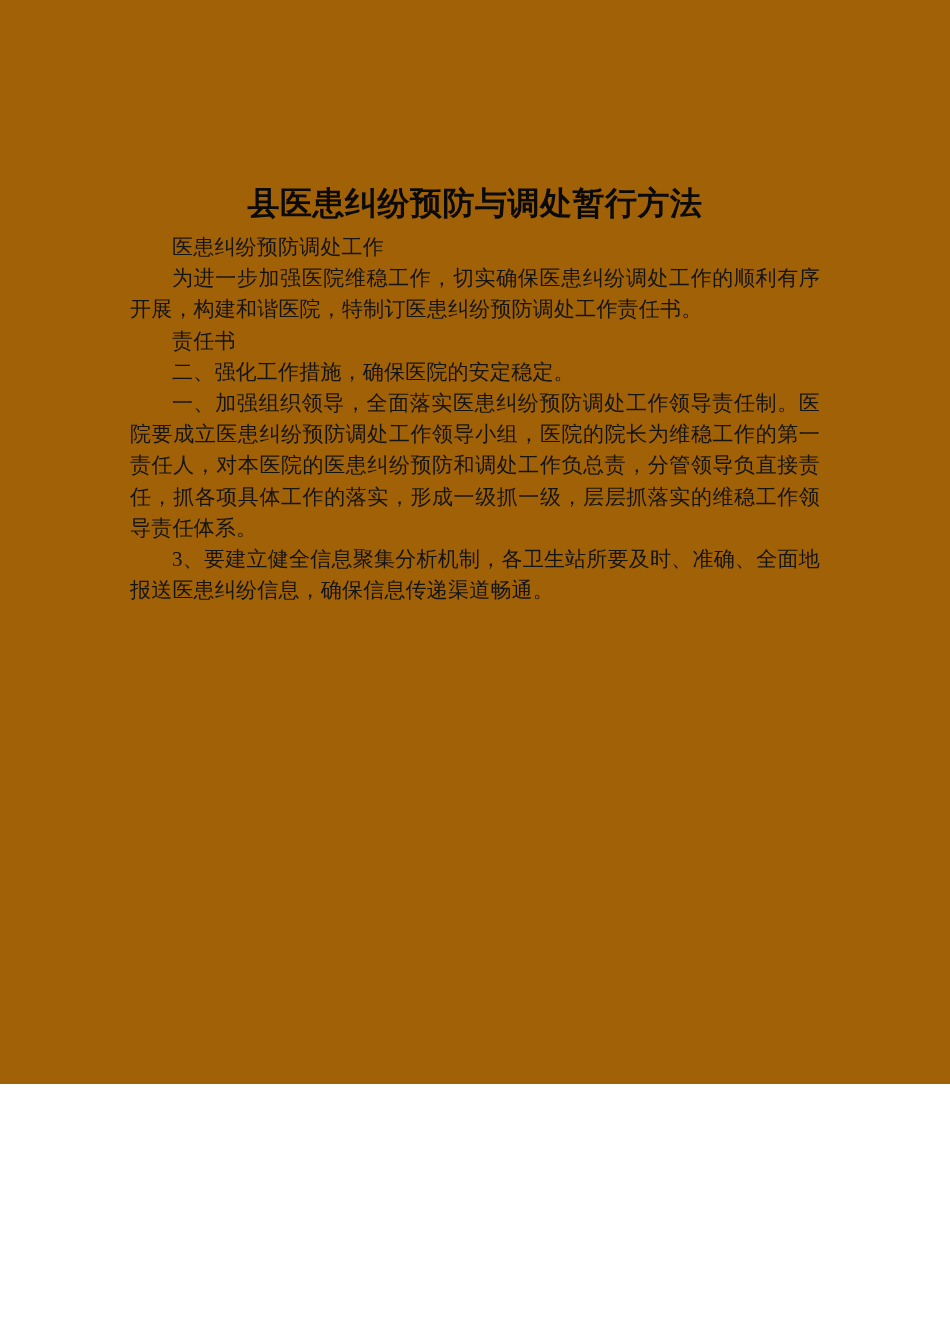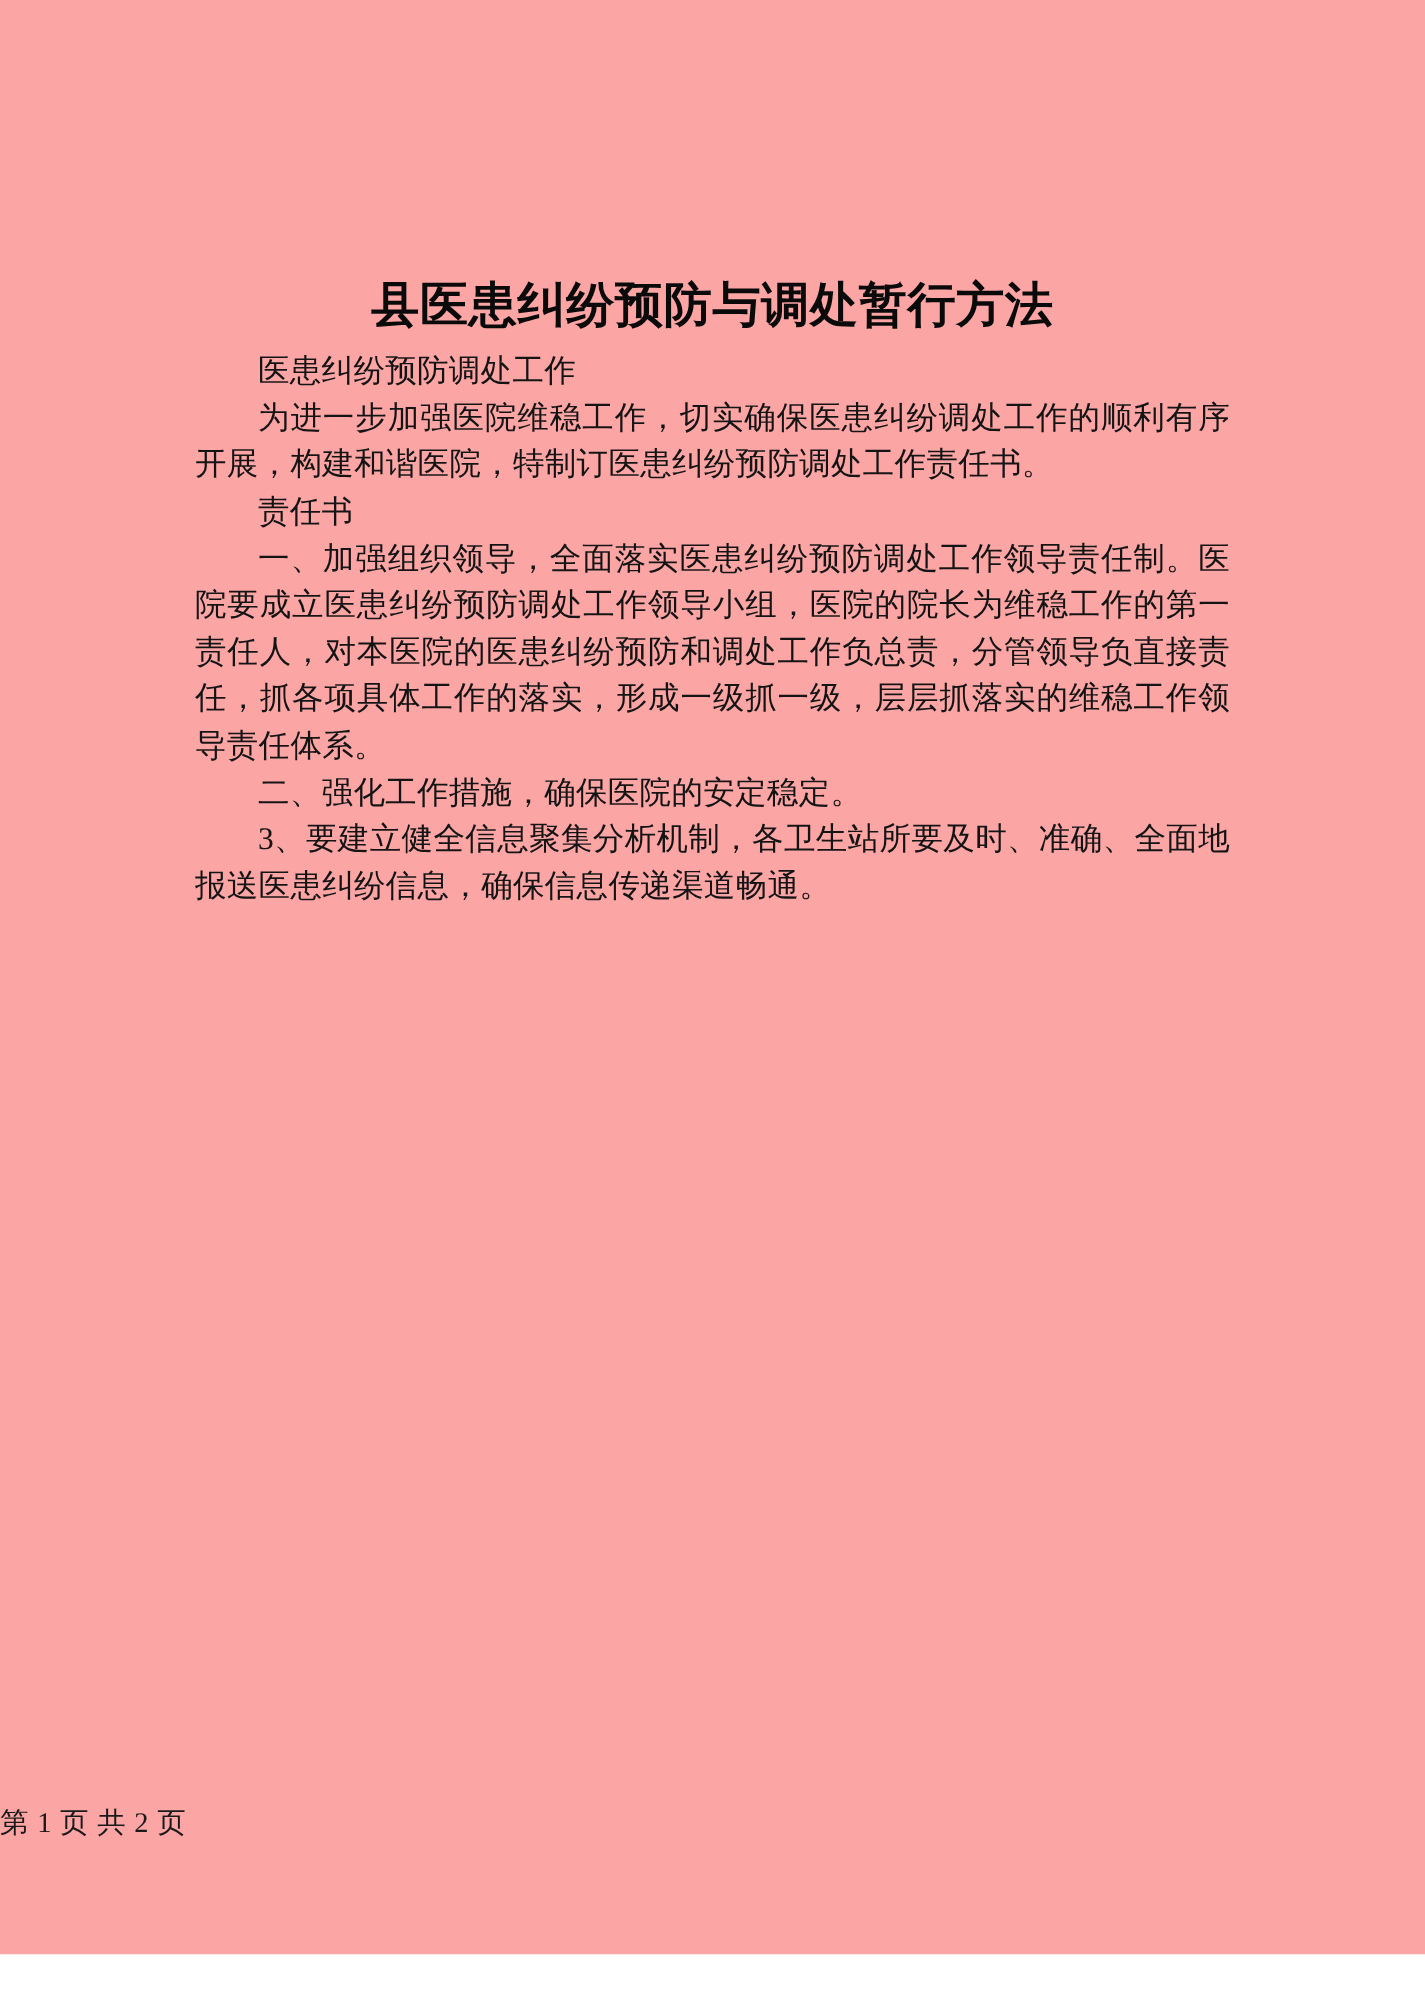--- a/index.html
+++ b/index.html
@@ -5,22 +5,22 @@
 <style>
   html, body {
     margin: 0;
     padding: 0;
     background: #ffffff;
   }
 
   .page {
     position: relative;
     width: 950px;
-    height: 1303px;
-    background: #fca5a5;
+    height: 1084px;
+    background: #a16207;
     overflow: hidden;
     box-sizing: border-box;
   }
 
   .doc-body {
     position: absolute;
     left: 130px;
     top: 180px;
     width: 690px;
   }
@@ -75,23 +75,23 @@
   <div class="doc-body">
 
     <h1 class="doc-title">县医患纠纷预防与调处暂行方法</h1>
 
     <p class="para indent">医患纠纷预防调处工作</p>
 
     <p class="para indent">为进一步加强医院维稳工作，切实确保医患纠纷调处工作的顺利有序开展，构建和谐医院，特制订医患纠纷预防调处工作责任书。</p>
 
     <p class="para indent">责任书</p>
 
+    <p class="para indent">二、强化工作措施，确保医院的安定稳定。</p>
+
     <p class="para indent">一、加强组织领导，全面落实医患纠纷预防调处工作领导责任制。医院要成立医患纠纷预防调处工作领导小组，医院的院长为维稳工作的第一责任人，对本医院的医患纠纷预防和调处工作负总责，分管领导负直接责任，抓各项具体工作的落实，形成一级抓一级，层层抓落实的维稳工作领导责任体系。</p>
-
-    <p class="para indent">二、强化工作措施，确保医院的安定稳定。</p>
 
 
 
     <p class="para indent">3、要建立健全信息聚集分析机制，各卫生站所要及时、准确、全面地报送医患纠纷信息，确保信息传递渠道畅通。</p>
 
 
 
 
   </div>
 

